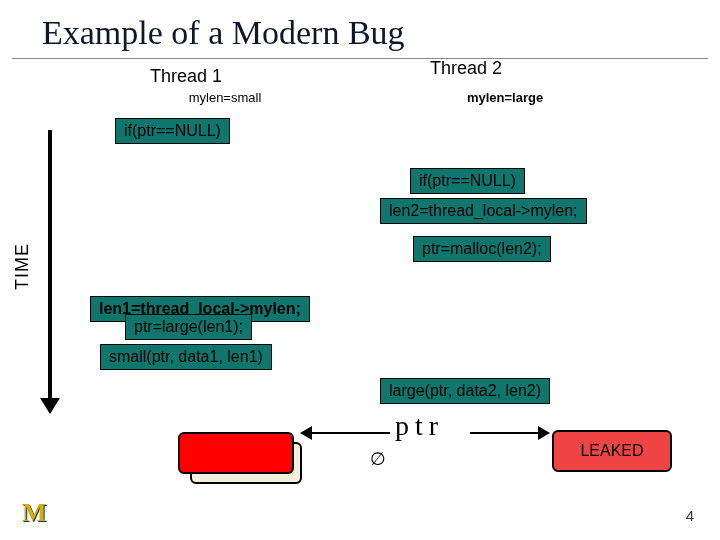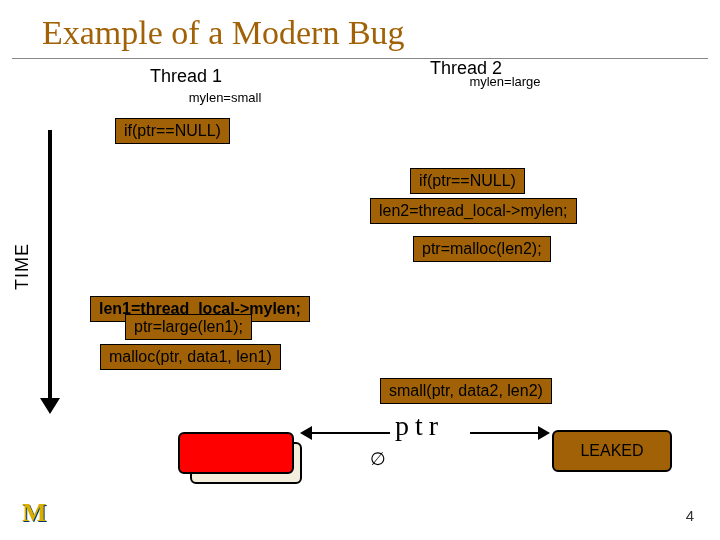--- a/index.html
+++ b/index.html
@@ -7,38 +7,38 @@
     width: 720px;
     height: 540px;
     background: #fff;
     font-family: Arial, Helvetica, sans-serif;
     position: relative;
     overflow: hidden;
   }
   .title {
     font-family: Garamond, Georgia, serif;
     font-size: 34px;
-    color: #a16207;
+    color: #0f172a;
     padding: 14px 0 6px 30px;
     border-bottom: 1px solid #888;
     margin: 0 12px 6px 12px;
   }
   .colhead {
     position: absolute;
     text-align: left;
     font-size: 18px;
   }
   .subhead {
     position: absolute;
     text-align: center;
     font-size: 13px;
   }
   .codebox {
     position: absolute;
-    background: #a16207;
+    background: #0f766e;
     border: 1px solid #000;
     font-size: 16px;
     padding: 3px 8px;
     white-space: nowrap;
   }
   .time-label {
     position: absolute;
     left: 12px;
     top: 290px;
     transform: rotate(-90deg);
@@ -77,21 +77,21 @@
   }
   .redblock {
     background: #f00;
     z-index: 2;
   }
   .beigeblock {
     background: #f4eedc;
     z-index: 1;
   }
   .whiteblock {
-    background: #a16207;
+    background: #ef4444;
     display: flex;
     align-items: center;
     justify-content: center;
     font-size: 16px;
   }
   .nullsym {
     position: absolute;
     font-size: 18px;
   }
   .ptr-arrow {
@@ -128,34 +128,34 @@
   }
 </style>
 </head>
 <body>
 
 <div class="title">Example of a Modern Bug</div>
 
 <div class="colhead" style="left:150px; top:66px; width:150px;">Thread 1</div>
 <div class="subhead" style="left:150px; top:90px; width:150px;">mylen=small</div>
 <div class="colhead" style="left:430px; top:58px; width:150px;">Thread 2</div>
-<div class="subhead" style="left:430px; top:74px; width:150px;">mylen=large</div>
+<div class="subhead" style="left:430px; top:90px; width:150px;font-weight:bold;">mylen=large</div>
 
 <div class="arrow-line"></div>
 <div class="time-label">TIME</div>
 
 <div class="codebox" style="left:115px; top:118px;">if(ptr==NULL)</div>
 <div class="codebox" style="left:90px; top:296px;font-weight:bold;">len1=thread_local-&gt;mylen;</div>
 <div class="codebox" style="left:125px; top:314px;">ptr=large(len1);</div>
-<div class="codebox" style="left:100px; top:344px;">malloc(ptr, data1, len1)</div>
+<div class="codebox" style="left:100px; top:344px;">small(ptr, data1, len1)</div>
 
 <div class="codebox" style="left:410px; top:168px;">if(ptr==NULL)</div>
-<div class="codebox" style="left:370px; top:198px;">len2=thread_local-&gt;mylen;</div>
+<div class="codebox" style="left:380px; top:198px;">len2=thread_local-&gt;mylen;</div>
 <div class="codebox" style="left:405px; top:236px;margin-left:8px;">ptr=malloc(len2);</div>
-<div class="codebox" style="left:380px; top:378px;">small(ptr, data2, len2)</div>
+<div class="codebox" style="left:380px; top:378px;">large(ptr, data2, len2)</div>
 
 <div class="ptr-label" style="left:395px; top:410px;">ptr</div>
 
 <div class="ptr-arrow" style="left:302px; top:432px; width:88px;"></div>
 <div style="position:absolute; left:470px; top:432px; width:78px; height:2px; background:#000;">
   <div style="position:absolute; right:-2px; top:-6px; width:0;height:0;border-top:7px solid transparent;border-bottom:7px solid transparent;border-left:12px solid #000;"></div>
 </div>
 
 <div class="blockshape beigeblock" style="left:190px; top:442px; width:112px; height:42px;"></div>
 <div class="blockshape redblock" style="left:178px; top:432px; width:116px; height:42px;"></div>

